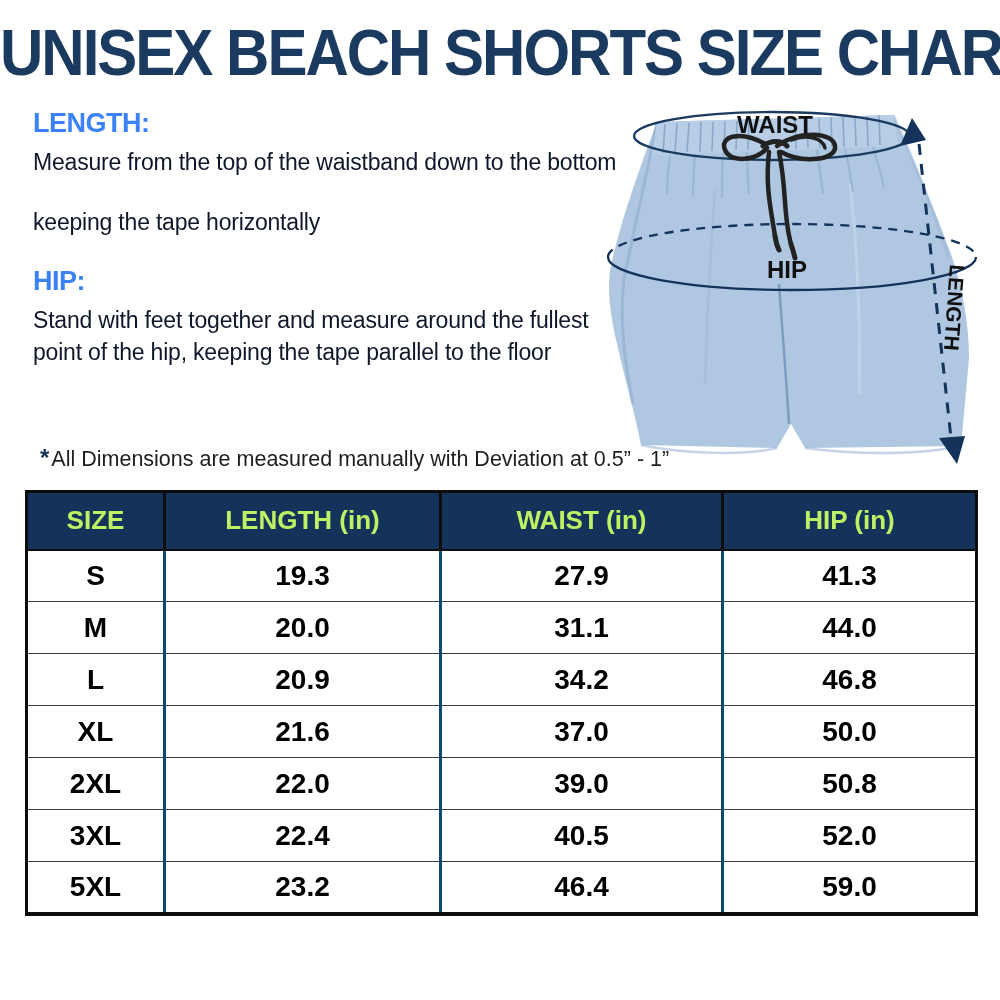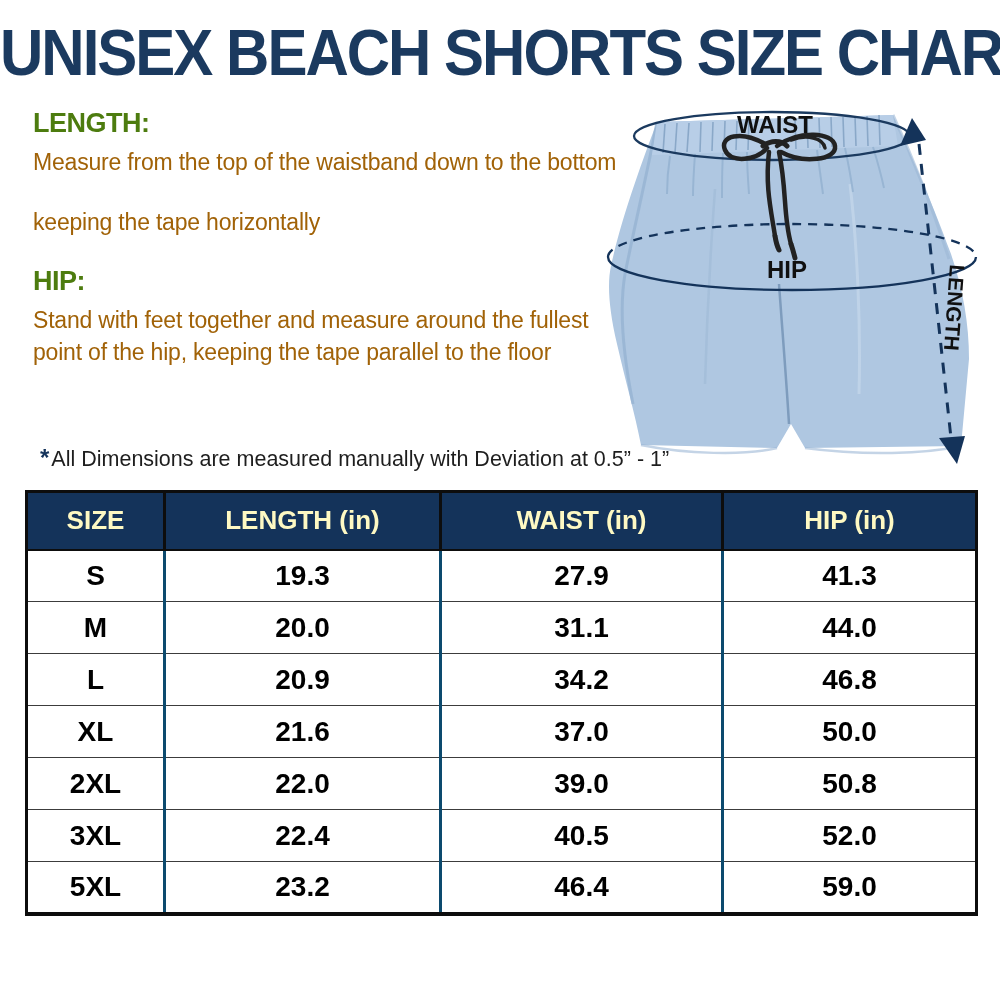--- a/index.html
+++ b/index.html
@@ -9,37 +9,37 @@
   .page-title {
     position: absolute; top: 16px; left: 0; width: 1000px;
     text-align: center; color: #1b3a5f; font-weight: bold;
     font-size: 60px; letter-spacing: -2px; white-space: nowrap;
     transform: scaleY(1.08); transform-origin: top center;
   }
 
   .instructions { position: absolute; left: 33px; top: 108px; width: 620px; }
   .instr-section { margin-bottom: 28px; }
   .instr-heading {
-    color: #4d7c0f; font-weight: bold; font-size: 27px;
+    color: #3b82f6; font-weight: bold; font-size: 27px;
     letter-spacing: -0.5px; margin-bottom: 7px;
   }
-  .instr-line { color: #a16207; font-size: 23px; line-height: 32px; letter-spacing: -0.2px; }
+  .instr-line { color: #0f172a; font-size: 23px; line-height: 32px; letter-spacing: -0.2px; }
 
   .note { position: absolute; left: 40px; top: 444px; font-size: 21.5px; color: #1e1e1e; }
   .note .star { color: #14335a; font-weight: bold; font-size: 24px; margin-right: 2px; }
 
   .diagram { position: absolute; left: 595px; top: 94px; width: 395px; height: 392px; }
 
   table.size-table {
     position: absolute; left: 25px; top: 490px; width: 950px;
     border-collapse: collapse; table-layout: fixed;
     border: 3px solid #0d0d0d; border-bottom-width: 4px;
   }
   table.size-table th {
-    background: #14335a; color: #fef9c3; font-size: 26px; font-weight: 600;
+    background: #14335a; color: #bef264; font-size: 26px; font-weight: 600;
     height: 58px; text-align: center; vertical-align: middle;
     border-left: 3px solid #0d0d0d; border-bottom: 2px solid #0d0d0d;
   }
   table.size-table th:first-child { border-left: none; }
   table.size-table td {
     height: 52px; text-align: center; vertical-align: middle;
     font-size: 28px; font-weight: 600; color: #000000;
     border-left: 3px solid #0c4a6e; border-top: 1px solid #3c3c3c;
     background: #ffffff;
   }

